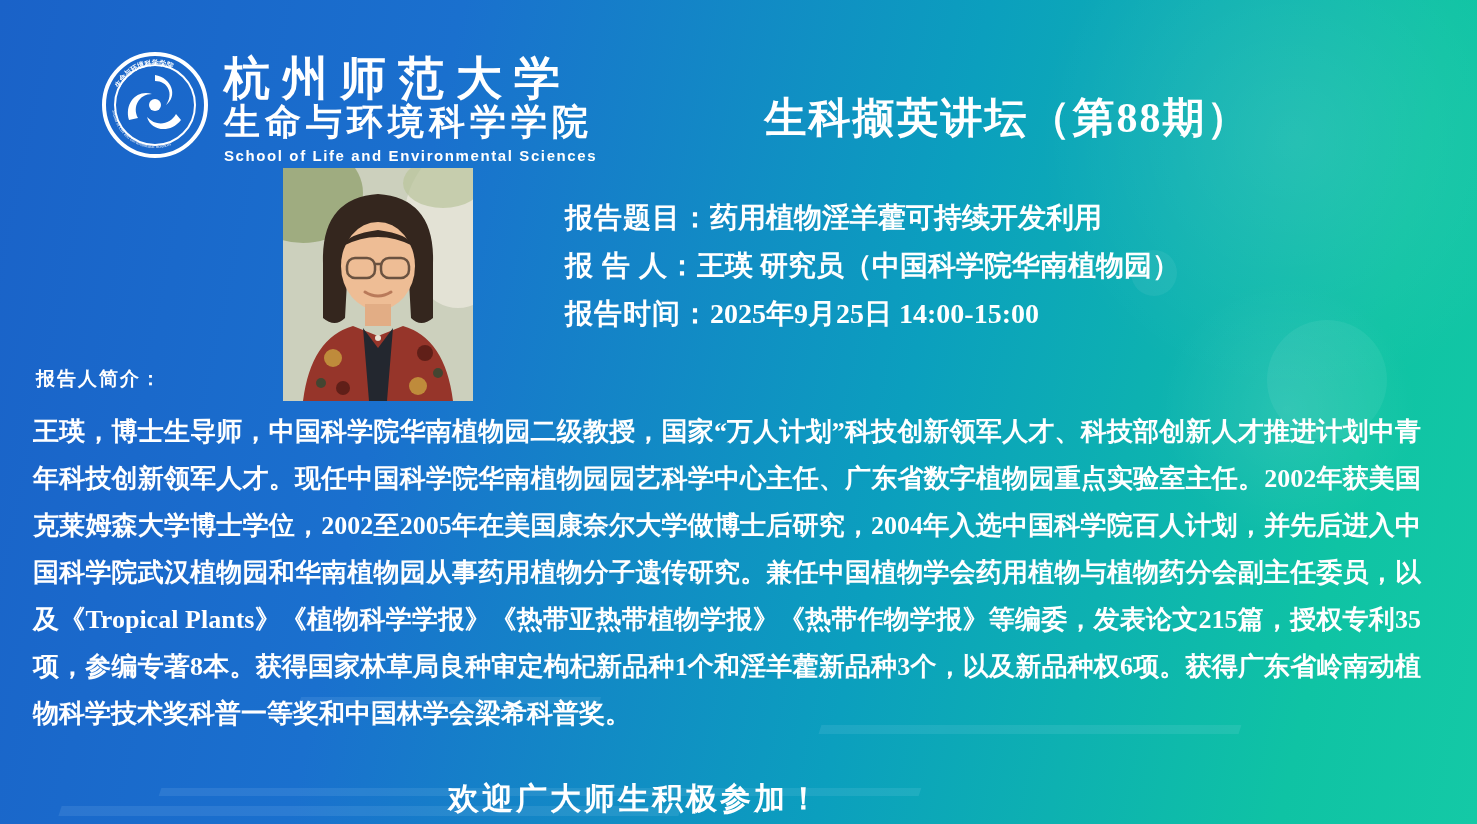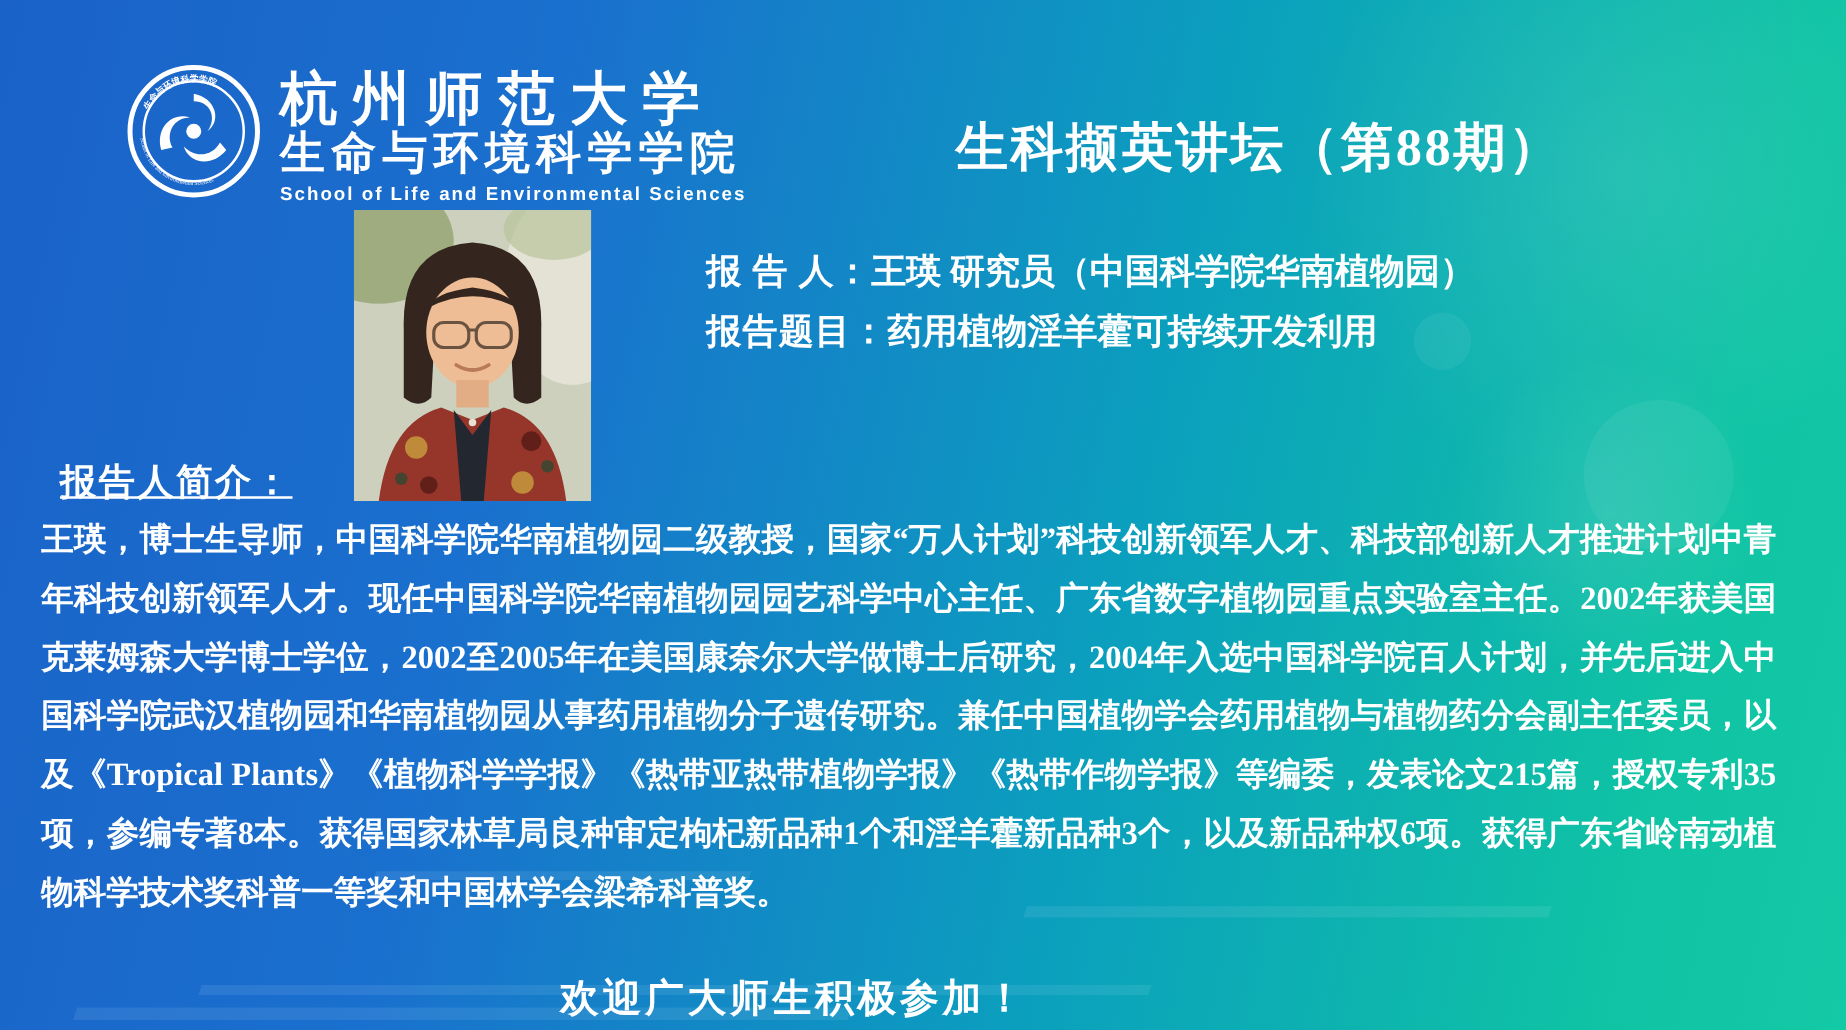--- a/index.html
+++ b/index.html
@@ -35,21 +35,21 @@
     position:absolute;left:735px;top:90px;width:545px;
     text-align:center;font-size:42px;font-weight:bold;letter-spacing:2px;white-space:nowrap;
   }
   
   .photo{position:absolute;left:283px;top:168px;width:190px;height:233px;overflow:hidden;}
   
   .details{position:absolute;left:565px;top:194px;}
   .detail-line{font-size:28px;font-weight:bold;line-height:48px;white-space:nowrap;}
   .detail-line .lbl{letter-spacing:1px;}
   
-  .bio-heading{position:absolute;left:48px;top:366px;font-size:29px;font-weight:bold;letter-spacing:2px;text-decoration:underline;}
+  .bio-heading{position:absolute;left:36px;top:366px;font-size:19px;font-weight:bold;letter-spacing:2px;}
   .bio-text{
     position:absolute;left:33px;top:408px;width:1388px;
     font-size:26px;font-weight:bold;line-height:47px;
     text-align:justify;text-justify:inter-ideograph;
   }
   .footer-line{
     position:absolute;left:0;top:778px;width:1270px;
     text-align:center;font-size:31px;font-weight:bold;letter-spacing:3px;
   }
 </style>
@@ -120,24 +120,27 @@
       <circle cx="142" cy="185" r="8" fill="#5a1d16" opacity="0.9"></circle>
       <circle cx="60" cy="220" r="7" fill="#5a1d16" opacity="0.9"></circle>
       <circle cx="135" cy="218" r="9" fill="#c79a3e" opacity="0.85"></circle>
       <circle cx="38" cy="215" r="5" fill="#2e4a33" opacity="0.8"></circle>
       <circle cx="155" cy="205" r="5" fill="#2e4a33" opacity="0.8"></circle>
     </svg>
   </div>
 
   <div class="details">
     <div class="detail-line">
+      <span class="lbl">报告题目：</span><span>药用植物淫羊藿可持续开发利用</span>
+    </div>
+    <div class="detail-line">
       <span class="lbl">报 告 人：</span><span>王瑛 研究员（中国科学院华南植物园）</span>
     </div>
     <div class="detail-line">
-      <span class="lbl">报告题目：</span><span>药用植物淫羊藿可持续开发利用</span>
+      <span class="lbl">报告时间：</span><span>2025年9月25日 14:00-15:00</span>
     </div>
   </div>
 
   <div class="bio-heading">报告人简介：</div>
   <div class="bio-text">王瑛，博士生导师，中国科学院华南植物园二级教授，国家“万人计划”科技创新领军人才、科技部创新人才推进计划中青年科技创新领军人才。现任中国科学院华南植物园园艺科学中心主任、广东省数字植物园重点实验室主任。2002年获美国克莱姆森大学博士学位，2002至2005年在美国康奈尔大学做博士后研究，2004年入选中国科学院百人计划，并先后进入中国科学院武汉植物园和华南植物园从事药用植物分子遗传研究。兼任中国植物学会药用植物与植物药分会副主任委员，以及《Tropical Plants》《植物科学学报》《热带亚热带植物学报》《热带作物学报》等编委，发表论文215篇，授权专利35项，参编专著8本。获得国家林草局良种审定枸杞新品种1个和淫羊藿新品种3个，以及新品种权6项。获得广东省岭南动植物科学技术奖科普一等奖和中国林学会梁希科普奖。</div>
 
   <div class="footer-line">欢迎广大师生积极参加！</div>
 
 </div>
 

